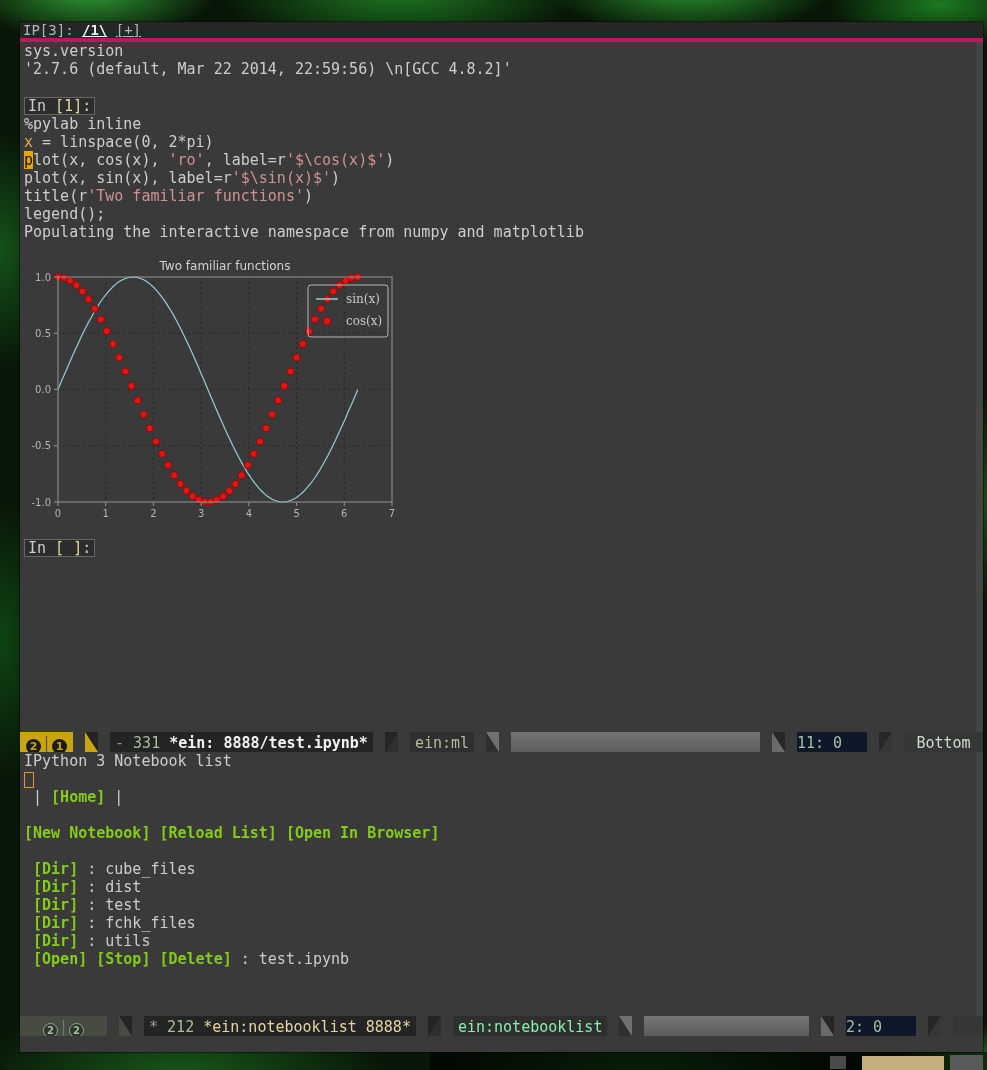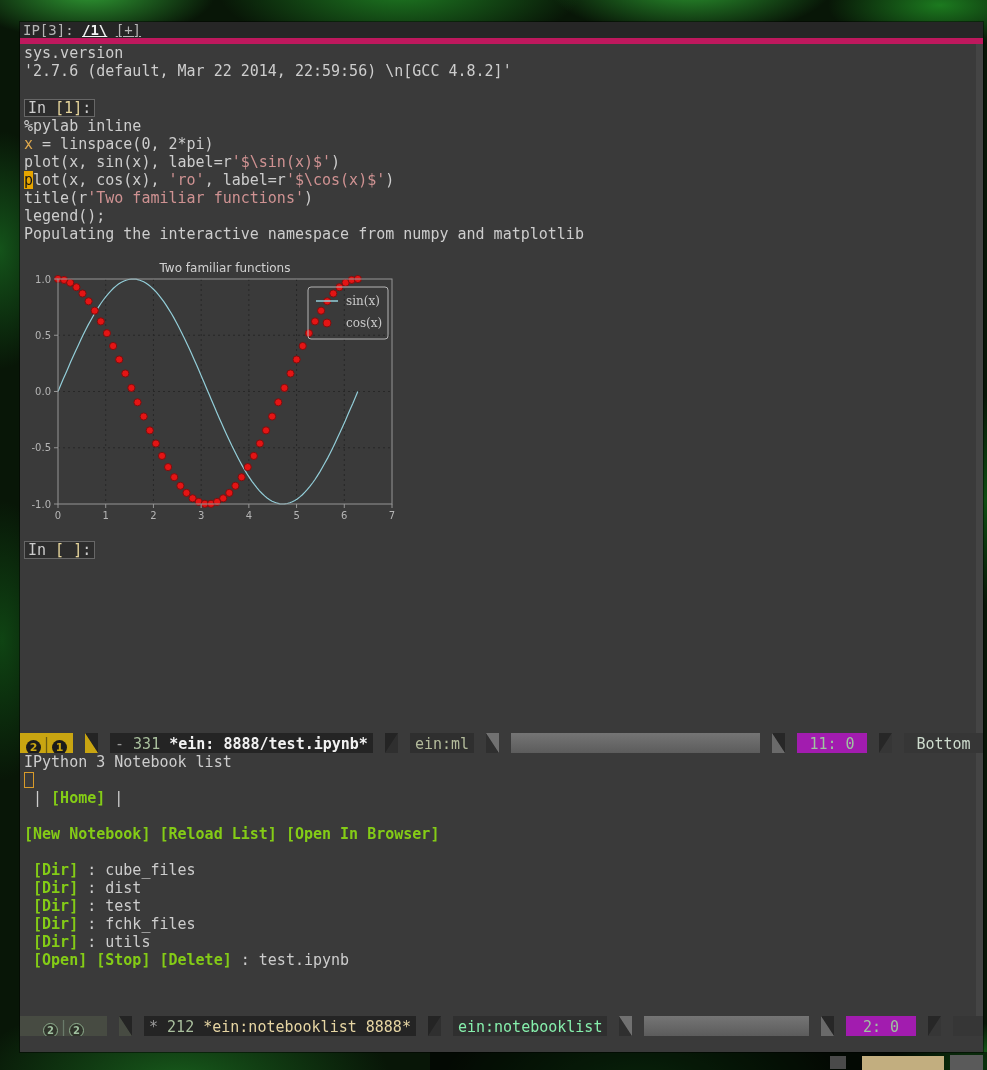--- a/index.html
+++ b/index.html
@@ -23,21 +23,21 @@
       radial-gradient(120px 60px at 975px 1065px,#1d7a21 0%,rgba(0,0,0,0) 70%),
       #081607;
   }
   
   .frame{
     position:absolute;left:20px;top:22px;width:963px;height:1030px;
     background:#3a3a3a;display:flex;flex-direction:column;
     box-shadow:0 0 0 1px rgba(0,0,0,.45);
   }
   .tabbar{
-    height:16px;line-height:16px;background:#262626;border-bottom:6px solid #be185d;
+    height:16px;line-height:16px;background:#262626;border-bottom:4px solid #be185d;
     font-size:14px;color:#b5b5b5;padding-left:3px;white-space:pre;
   }
   .tab-active{color:#f2f2f2;font-weight:bold;text-decoration:underline;}
   .tab-new{color:#b5b5b5;text-decoration:underline;}
   .win{position:relative;background:#3a3a3a;overflow:hidden;}
   #win1{height:788px;}
   #win2{height:301px;}
   .vstrip{position:absolute;right:0;top:0;bottom:0;width:7px;background:#444444;}
   .line{height:18px;line-height:18px;font-size:15px;white-space:pre;padding-left:4px;color:#cdcdcd;}
   .line.promptline{height:19px;line-height:19px;}
@@ -51,21 +51,21 @@
   .plotwrap{width:383px;height:265px;margin:0 0 14px 2px;}
   
   .modeline{display:flex;height:23px;line-height:23px;font-size:15px;white-space:pre;overflow:hidden;gap:12px;}
   .seg{padding:0 5px;flex:none;}
   .sep{width:13px;flex:none;}
   .m-badges{background:#c9a511;padding:0 6px;}
   .m-badges2{background:#474b42;padding:0 23px;}
   .m-dark{background:#242424;}
   .m-mode{background:#2f2f2f;}
   .m-fill{background:linear-gradient(#757575,#5c5c5c);flex:1;}
-  .m-pos{background:#a21caf;width:70px;text-align:center;}
+  .m-pos{background:#0f172a;width:70px;}
   .m-tail{background:#363636;width:79px;text-align:center;}
   .m-tail2{background:#363636;width:30px;}
   .sep-bd{background:linear-gradient(to top right,#c9a511 48%,#242424 52%);}
   .sep-bd2{background:linear-gradient(to top right,#474b42 48%,#242424 52%);}
   .sep-dm{background:linear-gradient(to bottom right,#242424 48%,#2f2f2f 52%);}
   .sep-mf{background:linear-gradient(to top right,#2f2f2f 48%,#717171 52%);}
   .sep-fp{background:linear-gradient(to top right,#6a6a6a 48%,#272727 52%);}
   .sep-pt{background:linear-gradient(to bottom right,#272727 48%,#363636 52%);}
   .wnum{display:inline-block;width:15px;height:15px;border-radius:50%;background:#1b1b1b;color:#c9a511;
         font-size:11px;font-weight:bold;text-align:center;line-height:15px;vertical-align:-2px;
@@ -100,22 +100,22 @@
   <div class="tabbar"><span>IP[3]: </span><span class="tab-active">/1\</span><span> </span><span class="tab-new">[+]</span></div>
 
   <div class="win" id="win1">
     <div>
         <div class="line"><span>sys.version</span></div>
         <div class="line"><span>'2.7.6 (default, Mar 22 2014, 22:59:56) \n[GCC 4.8.2]'</span></div>
         <div class="line"></div>
         <div class="line promptline"><span class="pbox"><span>In </span><span class="pnum">[1]</span><span>:</span></span></div>
         <div class="line"><span>%pylab inline</span></div>
         <div class="line"><span class="var">x</span><span> = linspace(0, 2*pi)</span></div>
+        <div class="line"><span class="cur">p</span><span>lot(x, cos(x), </span><span class="str">'ro'</span><span>, label=r</span><span class="str">'$\cos(x)$'</span><span>)</span></div>
         <div class="line"><span>plot(x, sin(x), label=r</span><span class="str">'$\sin(x)$'</span><span>)</span></div>
-        <div class="line"><span class="cur">p</span><span>lot(x, cos(x), </span><span class="str">'ro'</span><span>, label=r</span><span class="str">'$\cos(x)$'</span><span>)</span></div>
         <div class="line"><span>title(r</span><span class="str">'Two familiar functions'</span><span>)</span></div>
         <div class="line"><span>legend();</span></div>
         <div class="line"><span>Populating the interactive namespace from numpy and matplotlib</span></div>
         <div class="line"></div>
         <div class="plotwrap" id="plot-slot"><svg width="383" height="265" xmlns="http://www.w3.org/2000/svg">
             <line x1="83.71428571428571" y1="18" x2="83.71428571428571" y2="243" stroke="#272727" stroke-dasharray="2 3"></line>
             <line x1="131.42857142857142" y1="18" x2="131.42857142857142" y2="243" stroke="#272727" stroke-dasharray="2 3"></line>
             <line x1="179.14285714285714" y1="18" x2="179.14285714285714" y2="243" stroke="#272727" stroke-dasharray="2 3"></line>
             <line x1="226.85714285714283" y1="18" x2="226.85714285714283" y2="243" stroke="#272727" stroke-dasharray="2 3"></line>
             <line x1="274.57142857142856" y1="18" x2="274.57142857142856" y2="243" stroke="#272727" stroke-dasharray="2 3"></line>

